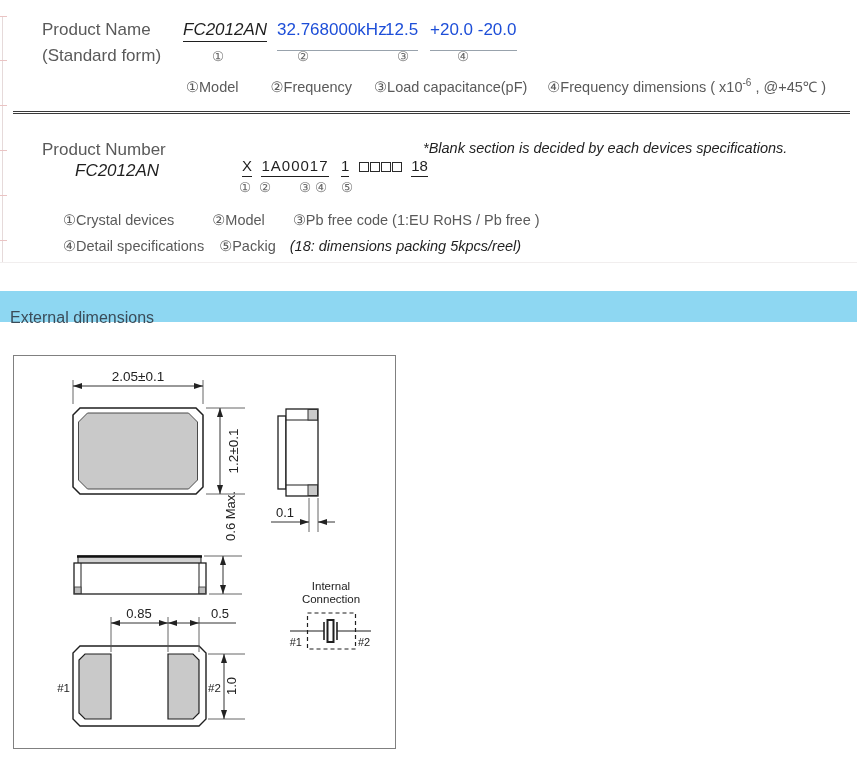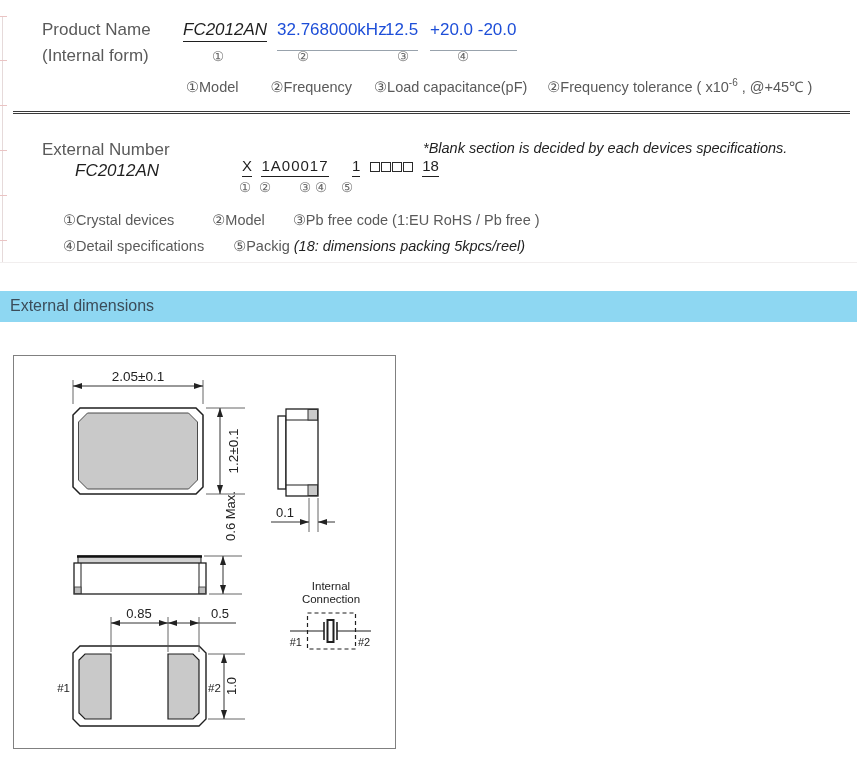--- a/index.html
+++ b/index.html
@@ -16,87 +16,87 @@
   .sep{position:absolute;left:13px;top:111px;width:837px;height:1px;
        border-top:1px solid #3a3a3a;border-bottom:1px solid #3a3a3a;}
   .faintline{position:absolute;left:0;top:262px;width:857px;height:1px;background:#f1eeee;}
   .edge-v{position:absolute;left:2px;top:16px;width:1px;height:247px;background:#e6dada;}
   .edge-t{position:absolute;left:0;width:7px;height:1px;background:#eac4c4;}
   .codebox{display:inline-block;width:8px;height:8px;border:1px solid #2a2a2a;
            background:#fff;margin-right:1px;vertical-align:middle;}
   .codegrp{display:inline-block;border-bottom:1px solid #1f1f1f;padding-bottom:2px;
            font-size:15px;color:#1f1f1f;}
   .secbar{position:absolute;left:0;top:291px;width:857px;height:31px;background:#8ed7f2;}
-  .secbar span{position:absolute;left:10px;top:6px;font-size:16px;color:#3b4c59;}
+  .secbar span{position:absolute;left:10px;top:18px;font-size:16px;color:#3b4c59;}
   .diagbox{position:absolute;left:13px;top:355px;width:381px;height:392px;
            border:1px solid #808080;background:#fff;}
   svg text{font-family:"Liberation Sans",sans-serif;fill:#222;}
   sup.s6{font-size:10px;vertical-align:super;line-height:0;}
   .lgd span{margin-right:0;}
 </style>
 </head>
 <body>
 
 <div class="edge-v"></div>
 <div class="edge-t" style="top:16px"></div>
 <div class="edge-t" style="top:60px"></div>
 <div class="edge-t" style="top:105px"></div>
 <div class="edge-t" style="top:150px"></div>
 <div class="edge-t" style="top:195px"></div>
 <div class="edge-t" style="top:240px"></div>
 <div class="faintline"></div>
 
 <div class="abs gray t15" style="left:42px;top:19px">Product Name</div>
-<div class="abs gray t15" style="left:42px;top:45px">(Internal form)</div>
+<div class="abs gray t15" style="left:42px;top:45px">(Standard form)</div>
 
 <div class="abs t15 blk u-blk" style="left:183px;top:19px">FC2012AN</div>
 <div class="abs t15 val" style="left:277px;top:19px">32.768000kHz</div>
 <div class="abs t15 val" style="left:385px;top:19px">12.5</div>
 <div class="abs t15 val" style="left:430px;top:19px">+20.0 -20.0</div>
 
 <div class="abs circ" style="left:212px;top:48px">①</div>
 <div class="abs circ" style="left:297px;top:48px">②</div>
 <div class="abs circ" style="left:397px;top:48px">③</div>
 <div class="abs circ" style="left:457px;top:48px">④</div>
 
 <div class="abs gray t145 lgd" style="left:186px;top:78px">
   <span style="margin-right:28px">①Model</span>
   <span style="margin-right:18px">②Frequency</span>
   <span style="margin-right:16px">③Load capacitance(pF)</span>
-  <span>②Frequency tolerance ( x10</span><sup class="s6">-6</sup><span> , @+45℃ )</span>
+  <span>④Frequency dimensions ( x10</span><sup class="s6">-6</sup><span> , @+45℃ )</span>
 </div>
 
 <div class="sep"></div>
 
-<div class="abs gray t15" style="left:42px;top:139px">External Number</div>
+<div class="abs gray t15" style="left:42px;top:139px">Product Number</div>
 <div class="abs blk t145" style="left:423px;top:139px">*Blank section is decided by each devices specifications.</div>
 <div class="abs blk t15" style="left:75px;top:160px">FC2012AN</div>
 
 <div class="abs" style="left:242px;top:157px">
   <span class="codegrp" style="margin-right:5px">X</span>
-  <span class="codegrp" style="letter-spacing:1px;margin-right:19px">1A00017</span>
+  <span class="codegrp" style="letter-spacing:1px;margin-right:8px">1A00017</span>
   <span class="codegrp" style="margin-right:5px">1</span>
   <span style="margin-right:4px"><span class="codebox"></span><span class="codebox"></span><span class="codebox"></span><span class="codebox"></span></span>
   <span class="codegrp">18</span>
 </div>
 
 <div class="abs circ" style="left:239px;top:179px">①</div>
 <div class="abs circ" style="left:259px;top:179px">②</div>
 <div class="abs circ" style="left:299px;top:179px">③</div>
 <div class="abs circ" style="left:315px;top:179px">④</div>
 <div class="abs circ" style="left:341px;top:179px">⑤</div>
 
 <div class="abs gray t145" style="left:63px;top:211px">
   <span style="margin-right:34px">①Crystal devices</span>
   <span style="margin-right:24px">②Model</span>
   <span>③Pb free code (1:EU RoHS / Pb free )</span>
 </div>
 <div class="abs gray t145" style="left:63px;top:237px">
-  <span style="margin-right:25px">④Detail specifications</span>
-  <span style="">⑤Packig</span>
+  <span style="margin-right:11px">④Detail specifications</span>
+  <span style="margin-right:10px">⑤Packig</span>
   <span class="blk">(18: dimensions packing 5kpcs/reel)</span>
 </div>
 
 <div class="secbar">
   <span>External dimensions</span>
 </div>
 
 <div class="diagbox">
 <svg width="381" height="392" viewBox="0 0 381 392">
   <defs>

